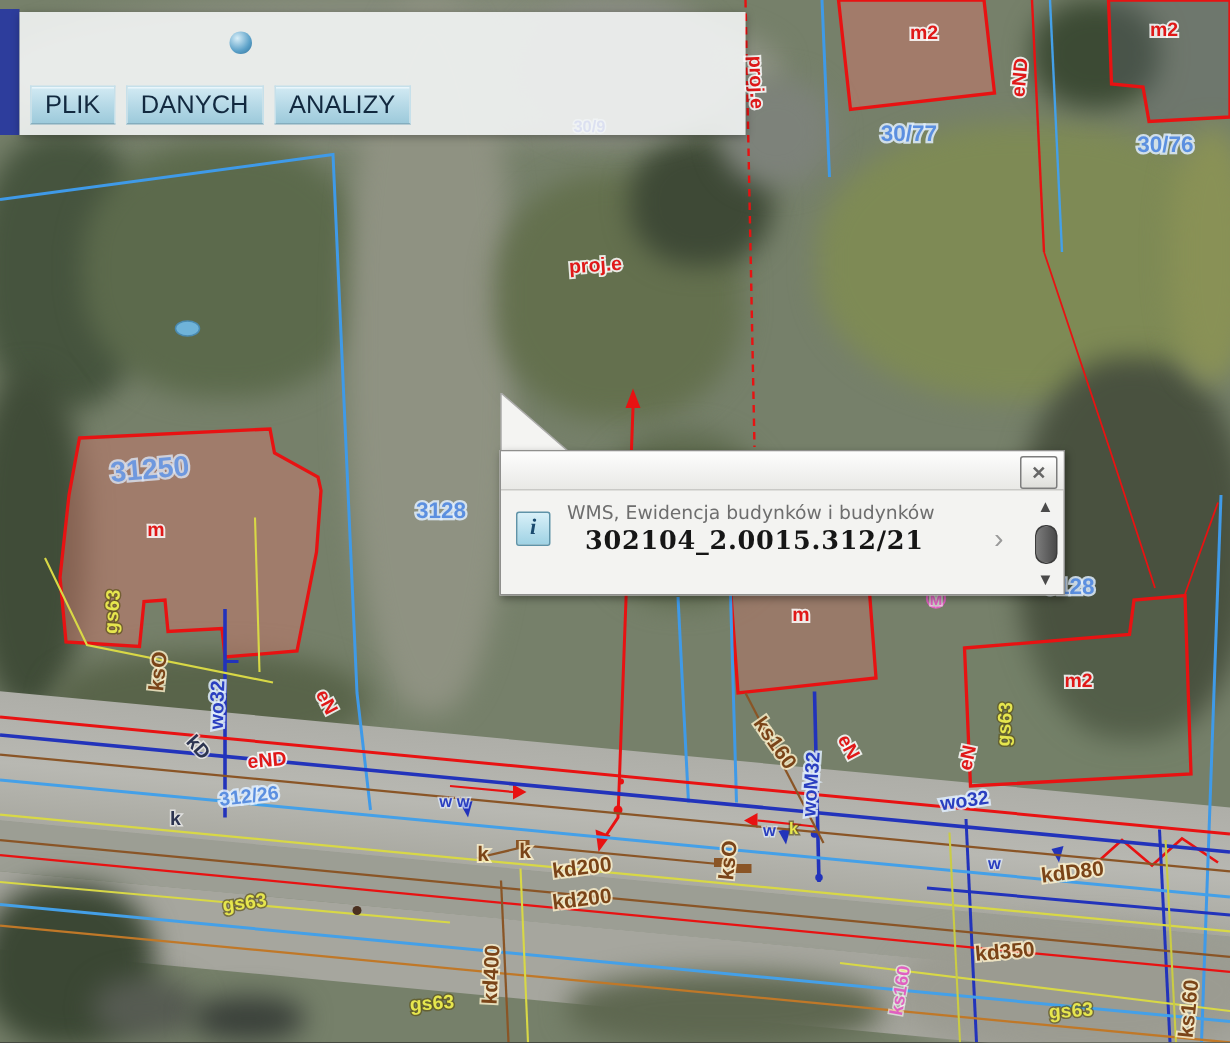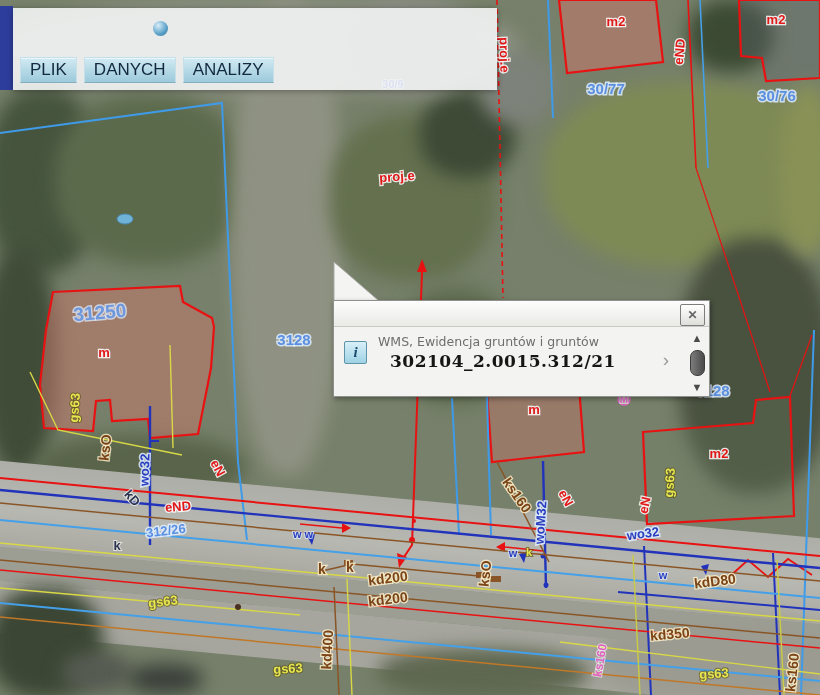--- a/index.html
+++ b/index.html
@@ -257,21 +257,21 @@
   </svg>
 
   <div class="popup">
     <svg class="tip" width="48" height="40">
       <polygon points="1,0 46,39 1,39" fill="#f4f4f2" stroke="#aaaaa8" stroke-width="1"></polygon>
     </svg>
     <div class="box">
       <div class="bar"></div>
       <div class="close">✕</div>
       <div class="ico">i</div>
-      <div class="l1">WMS, Ewidencja gruntów i gruntów</div>
+      <div class="l1">WMS, Ewidencja budynków i budynków</div>
       <div class="l2">302104_2.0015.312/21</div>
       <div class="chev">›</div>
       <div class="scroll">
         <div class="scr-arrow">▲</div>
         <div class="thumb"></div>
         <div class="scr-arrow">▼</div>
       </div>
     </div>
   </div>
 

